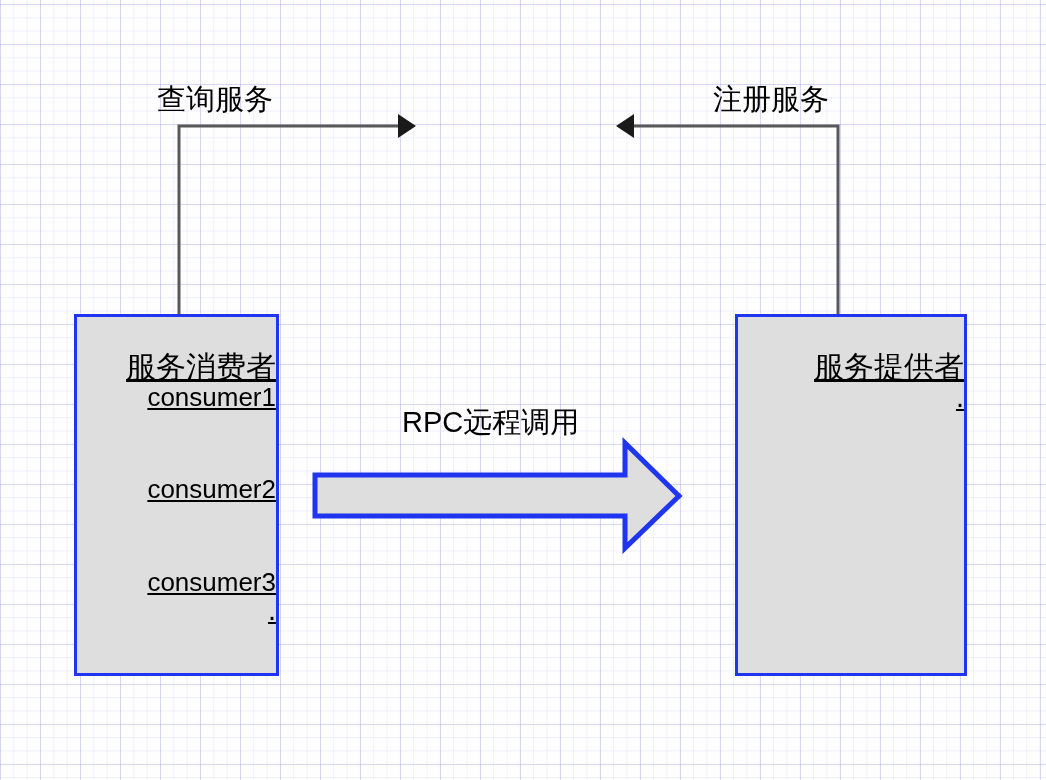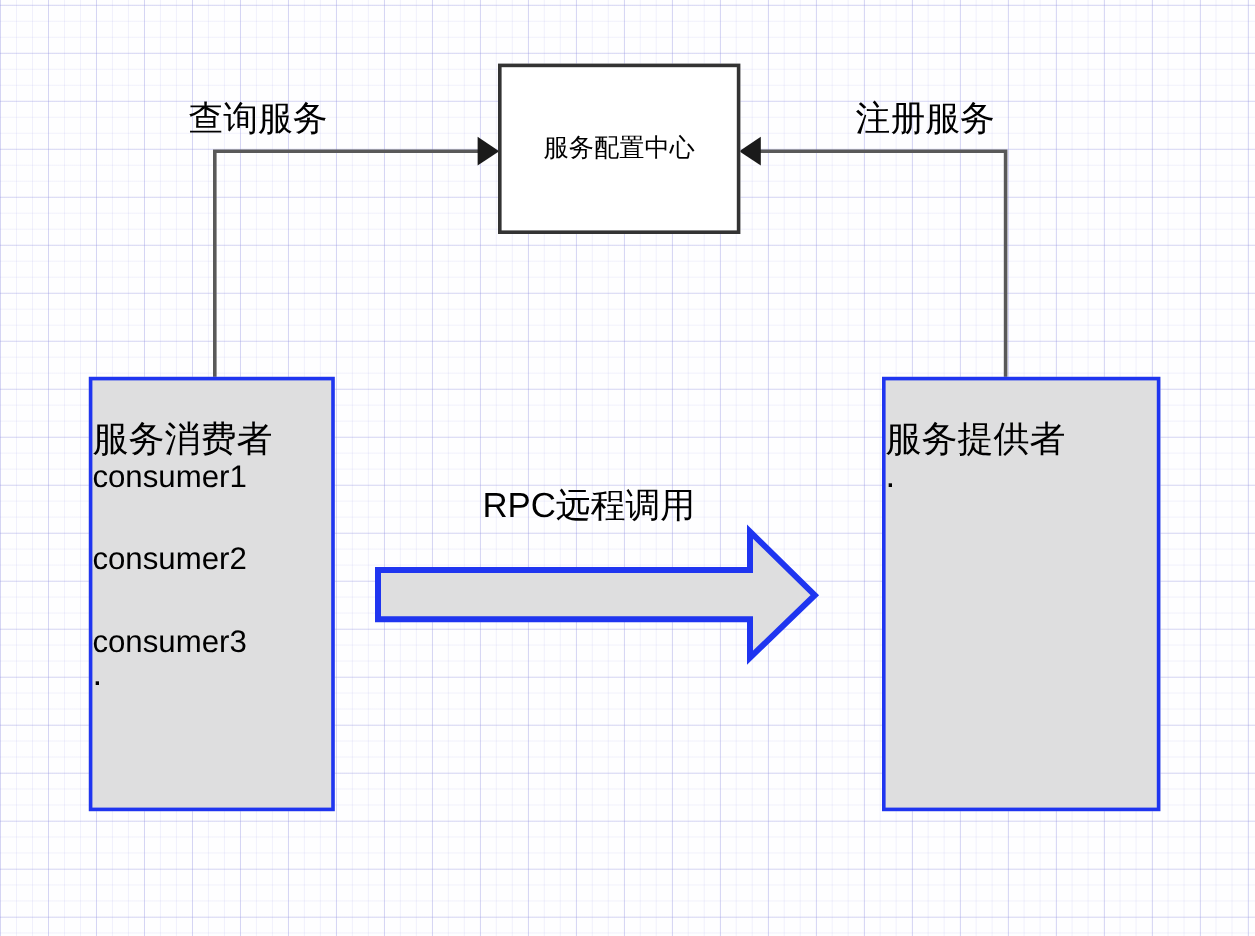--- a/index.html
+++ b/index.html
@@ -60,22 +60,23 @@
   }
 
   
   .endpoint-box {
     position: absolute;
     background: #dededf;
     border: 3px solid #1f35f0;
     box-sizing: border-box;
     display: flex;
     flex-direction: column;
-    align-items: flex-start;
+    align-items: flex-end;
     padding-top: 34px;
+    text-decoration: underline;
   }
   #consumer-box {
     left: 74px;
     top: 314px;
     width: 205px;
     height: 362px;
   }
   #provider-box {
     left: 735px;
     top: 314px;
@@ -88,21 +89,21 @@
     line-height: 1.08;
     white-space: nowrap;
   }
   .endpoint-item {
     font-size: 26px;
     color: #000000;
     line-height: 1.08;
     white-space: nowrap;
   }
   .endpoint-item.gap {
-    margin-top: 40px;
+    margin-top: 64px;
   }
   .endpoint-dot {
     font-size: 29px;
     color: #000000;
     line-height: 1.0;
   }
 
   
   .edge-label {
     position: absolute;
@@ -130,23 +131,20 @@
     <g>
       <path d="M 838 315 L 838 126 L 632 126" fill="none" stroke="#595959" stroke-width="3"></path>
       <polygon points="634,114 616,126 634,138" fill="#1a1a1a"></polygon>
     </g>
 
     <g>
       <polygon points="315,475 625,475 625,443 679,496 625,548 625,516 315,516" fill="#dededf" stroke="#1f35f0" stroke-width="5" stroke-linejoin="miter"></polygon>
     </g>
   </svg>
 
-  <div class="registry-box">
-    <span class="registry-label">服务配置中心</span>
-  </div>
 
   <div id="consumer-box" class="endpoint-box">
     <span class="endpoint-title">服务消费者</span>
     <span class="endpoint-item">consumer1</span>
     <span class="endpoint-item gap">consumer2</span>
     <span class="endpoint-item gap">consumer3</span>
     <span class="endpoint-dot">.</span>
   </div>
 
   <div id="provider-box" class="endpoint-box">

